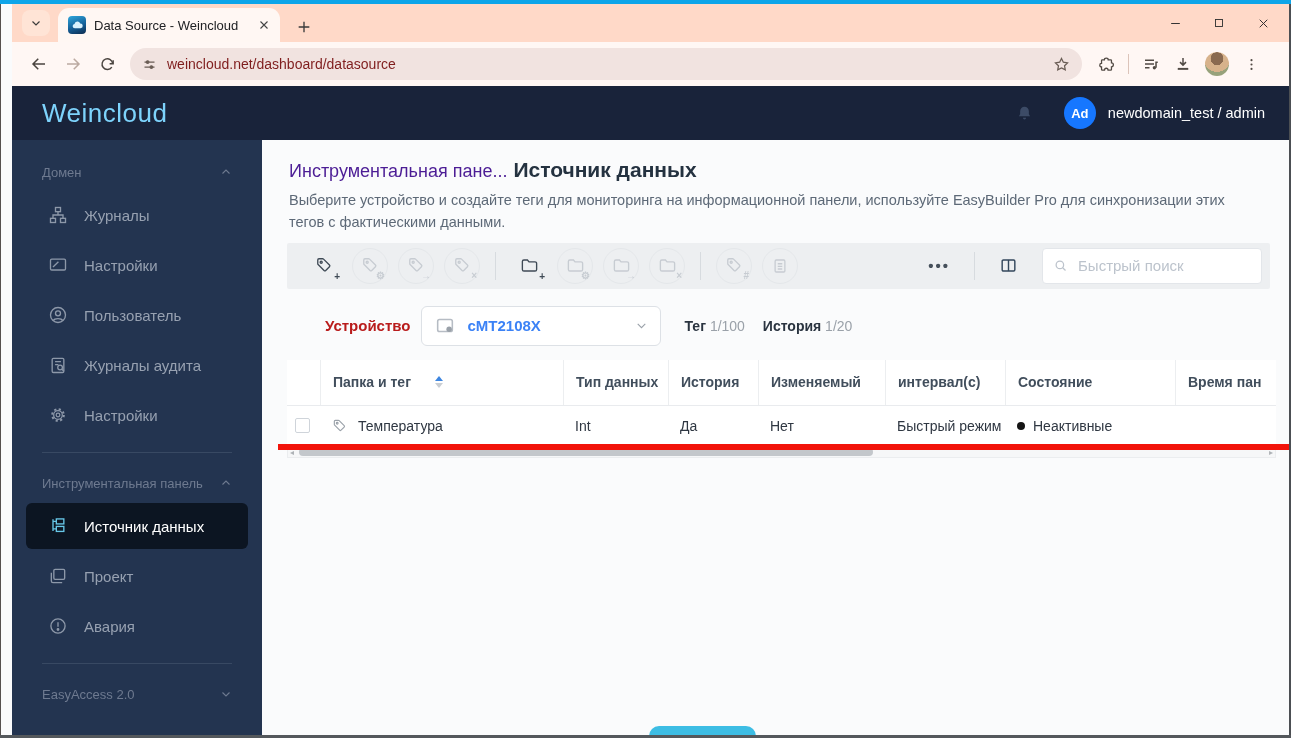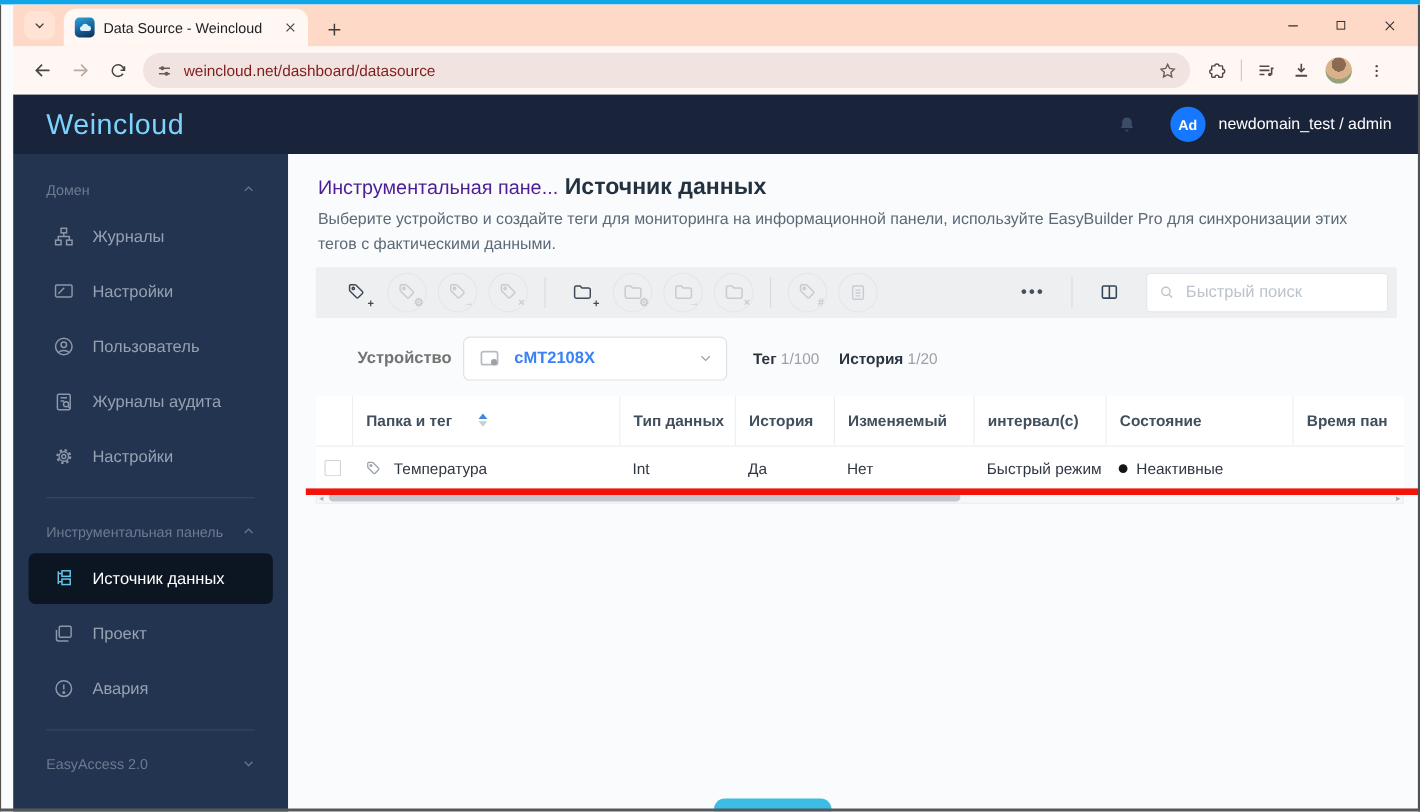--- a/index.html
+++ b/index.html
@@ -84,21 +84,21 @@
   .cols-btn { color:#33475c; display:flex; margin:0 14px; }
   .search { width:220px; height:36px; background:#fff; border:1px solid #e3e6ea; border-radius:4px;
             display:flex; align-items:center; padding:0 10px; gap:8px; margin-left:10px; }
   .search svg { color:#bcc3cc; flex:0 0 auto; }
   .search input { border:none; outline:none; width:100%; font-size:15px; color:#333;
                   font-family:"Liberation Sans",sans-serif; background:transparent; }
   .search input::placeholder { color:#bcc3cc; }
 
   
   .device-row { margin-top:16px; display:flex; align-items:center; height:42px; }
-  .device-label { margin-left:38px; font-weight:700; font-size:15px; color:#737373; }
+  .device-label { margin-left:38px; font-weight:700; font-size:15px; color:#b91c1c; }
   .device-select { margin-left:10px; width:240px; height:40px; background:#fff; border:1px solid #dde1e6;
                    border-radius:6px; display:flex; align-items:center; padding:0 12px; gap:12px; }
   .device-name { flex:1; font-weight:700; font-size:15px; color:#3b82f6; }
   .counts { margin-left:24px; font-size:14px; color:#2a3440; font-weight:700; }
   .counts .val { color:#9aa1a9; font-weight:400; }
   .counts .grp + .grp { margin-left:14px; }
 
   
   .table { margin-top:13px; width:989px; background:#fff; font-size:14px; }
   .thead { display:flex; height:46px; border-bottom:1px solid #e9ebee; color:#414e5c; font-weight:700; }

